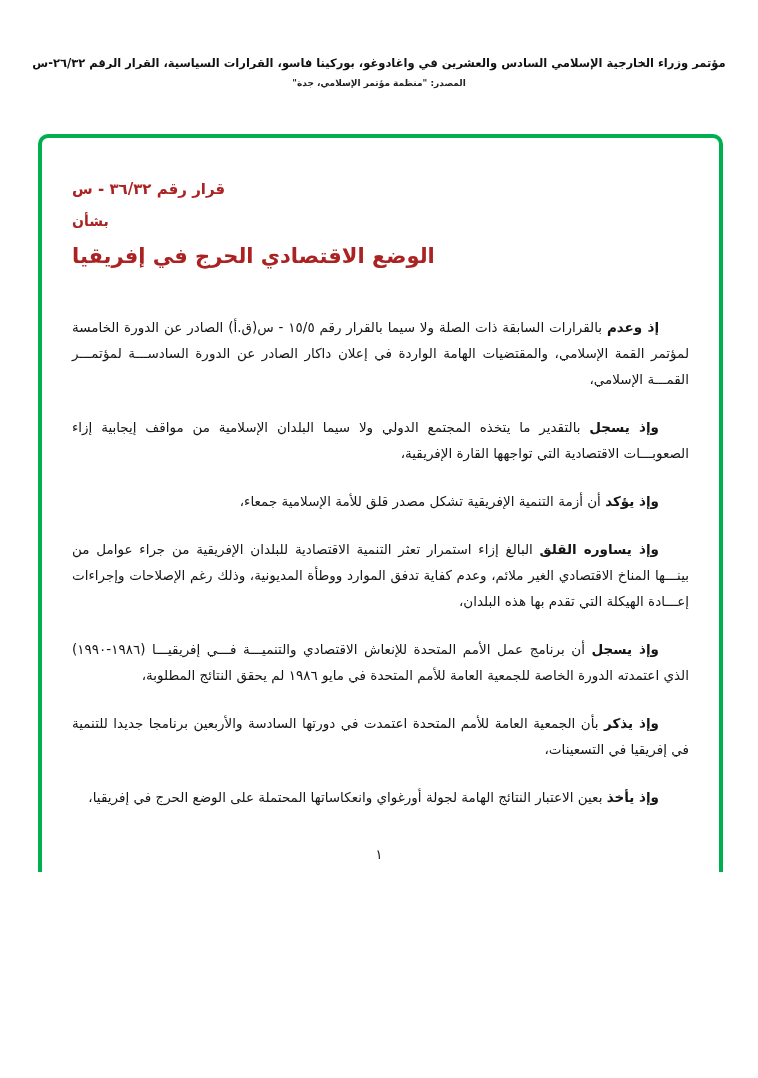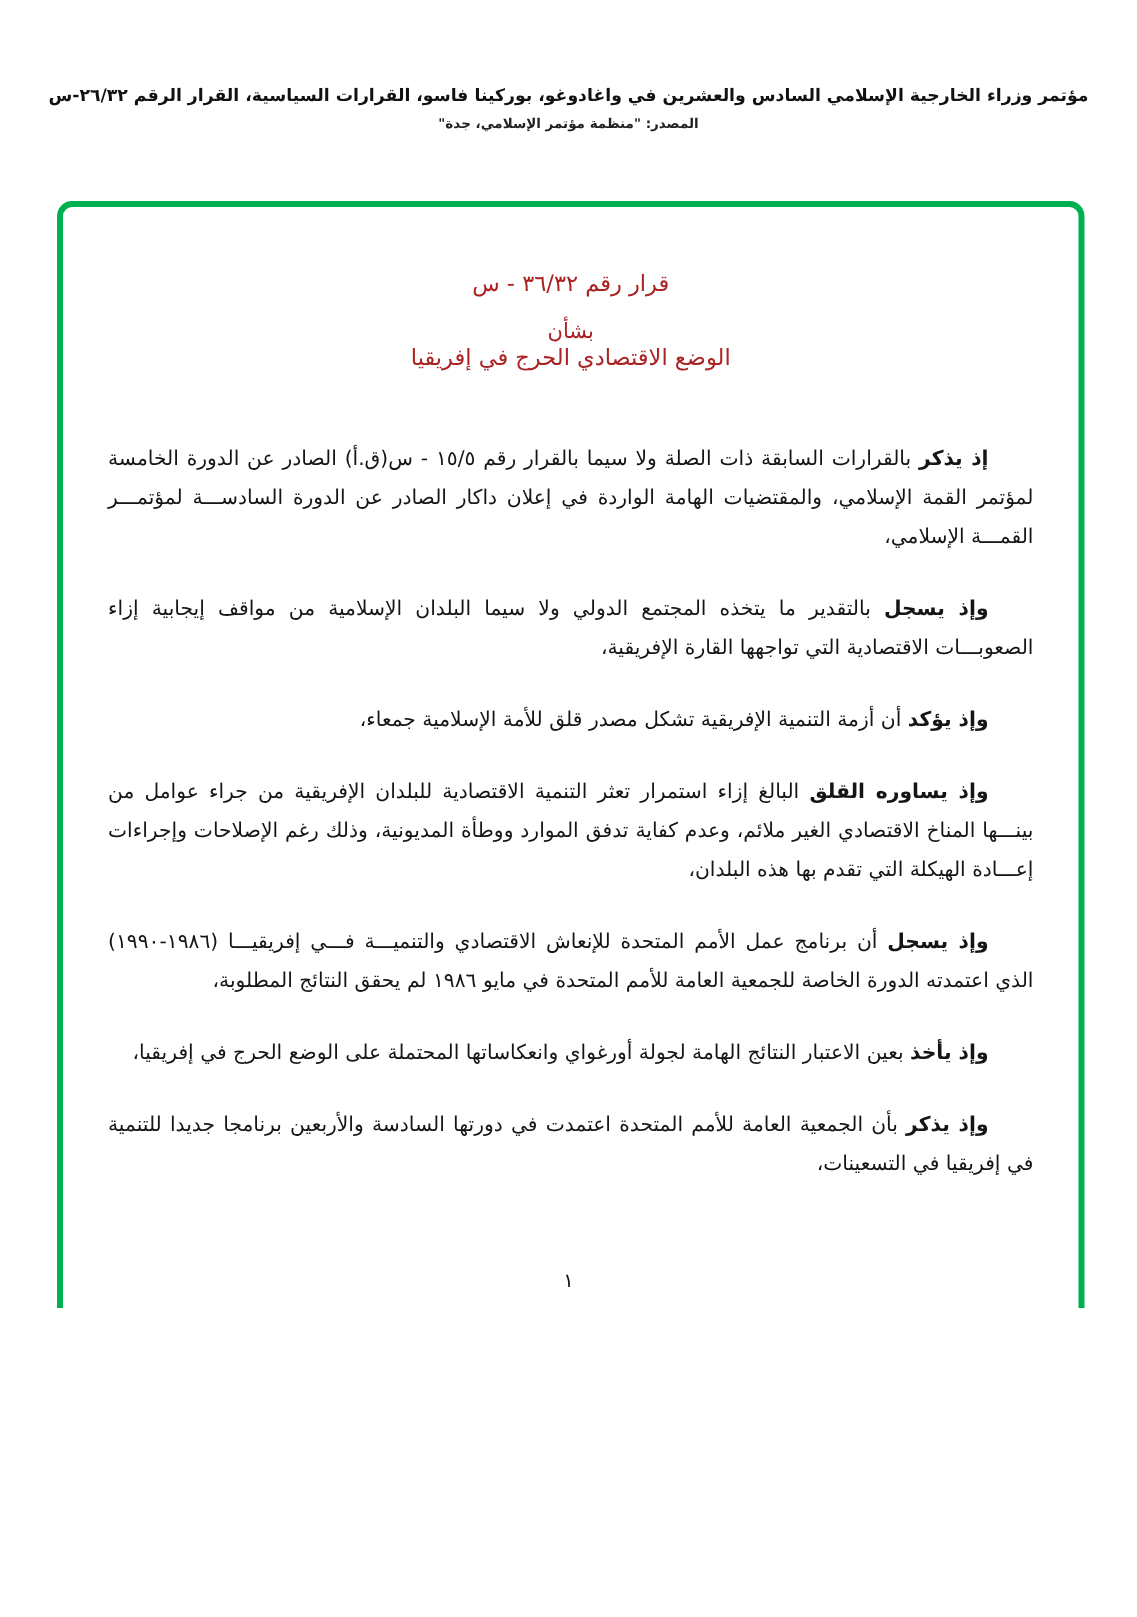--- a/index.html
+++ b/index.html
@@ -37,28 +37,28 @@
     top: 134px;
     width: 685px;
     height: 888px;
     border: 4px solid var(--border_green, #00b050);
     border-radius: 10px;
     padding: 42px 30px 18px 30px;
     direction: rtl;
     background: #ffffff;
   }
   .title {
-    text-align: center;
+    text-align: left;
     color: var(--title_red, #aa2222);
-    font-weight: normal;
+    font-weight: bold;
     margin-bottom: 46px;
   }
   .title .t1 { font-size: 15px; margin-bottom: 15px; }
-  .title .t2 { font-size: 14px; }
-  .title .t3 { font-size: 15px; }
+  .title .t2 { font-size: 14px; margin-bottom: 15px; }
+  .title .t3 { font-size: 21px; }
   .body p {
     font-size: 13.5px;
     line-height: 26px;
     text-align: justify;
     color: #151515;
     margin-bottom: 22px;
     text-indent: 30px;
     direction: rtl;
   }
   .body p b { font-weight: bold; }
@@ -83,26 +83,26 @@
 
   <div class="frame">
 
     <div class="title">
       <div class="t1">قرار رقم ٣٦/٣٢ - س</div>
       <div class="t2">بشأن</div>
       <div class="t3">الوضع الاقتصادي الحرج في إفريقيا</div>
     </div>
 
     <div class="body">
-      <p><b>إذ يذكر</b><span> بالقرارات السابقة ذات الصلة ولا سيما بالقرار رقم ١٥/٥ - س(ق.أ) الصادر عن الدورة الخامسة لمؤتمر القمة الإسلامي، والمقتضيات الهامة الواردة في إعلان داكار الصادر عن الدورة السادســـة لمؤتمـــر القمـــة الإسلامي،</span></p>
+      <p><b>إذ وعدم</b><span> بالقرارات السابقة ذات الصلة ولا سيما بالقرار رقم ١٥/٥ - س(ق.أ) الصادر عن الدورة الخامسة لمؤتمر القمة الإسلامي، والمقتضيات الهامة الواردة في إعلان داكار الصادر عن الدورة السادســـة لمؤتمـــر القمـــة الإسلامي،</span></p>
       <p><b>وإذ يسجل</b><span> بالتقدير ما يتخذه المجتمع الدولي ولا سيما البلدان الإسلامية من مواقف إيجابية إزاء الصعوبـــات الاقتصادية التي تواجهها القارة الإفريقية،</span></p>
       <p><b>وإذ يؤكد</b><span> أن أزمة التنمية الإفريقية تشكل مصدر قلق للأمة الإسلامية جمعاء،</span></p>
       <p><b>وإذ يساوره القلق</b><span> البالغ إزاء استمرار تعثر التنمية الاقتصادية للبلدان الإفريقية من جراء عوامل من بينـــها المناخ الاقتصادي الغير ملائم، وعدم كفاية تدفق الموارد ووطأة المديونية، وذلك رغم الإصلاحات وإجراءات إعـــادة الهيكلة التي تقدم بها هذه البلدان،</span></p>
       <p><b>وإذ يسجل</b><span> أن برنامج عمل الأمم المتحدة للإنعاش الاقتصادي والتنميـــة فـــي إفريقيـــا (١٩٨٦-١٩٩٠) الذي اعتمدته الدورة الخاصة للجمعية العامة للأمم المتحدة في مايو ١٩٨٦ لم يحقق النتائج المطلوبة،</span></p>
+      <p><b>وإذ يذكر</b><span> بأن الجمعية العامة للأمم المتحدة اعتمدت في دورتها السادسة والأربعين برنامجا جديدا للتنمية في إفريقيا في التسعينات،</span></p>
       <p><b>وإذ يأخذ</b><span> بعين الاعتبار النتائج الهامة لجولة أورغواي وانعكاساتها المحتملة على الوضع الحرج في إفريقيا،</span></p>
-      <p><b>وإذ يذكر</b><span> بأن الجمعية العامة للأمم المتحدة اعتمدت في دورتها السادسة والأربعين برنامجا جديدا للتنمية في إفريقيا في التسعينات،</span></p>
     </div>
 
   </div>
 
   <div class="pagenum">١</div>
 
 </div>
 
 </body></html>

